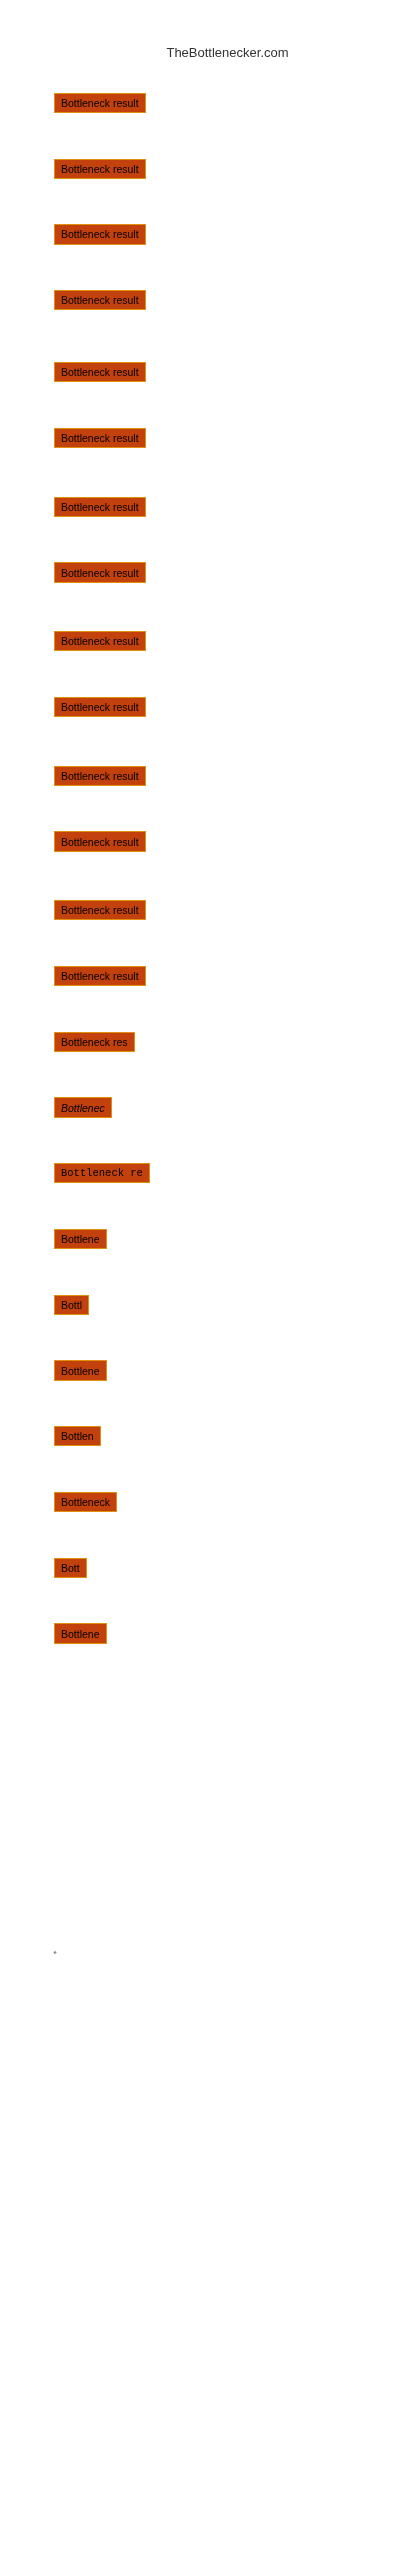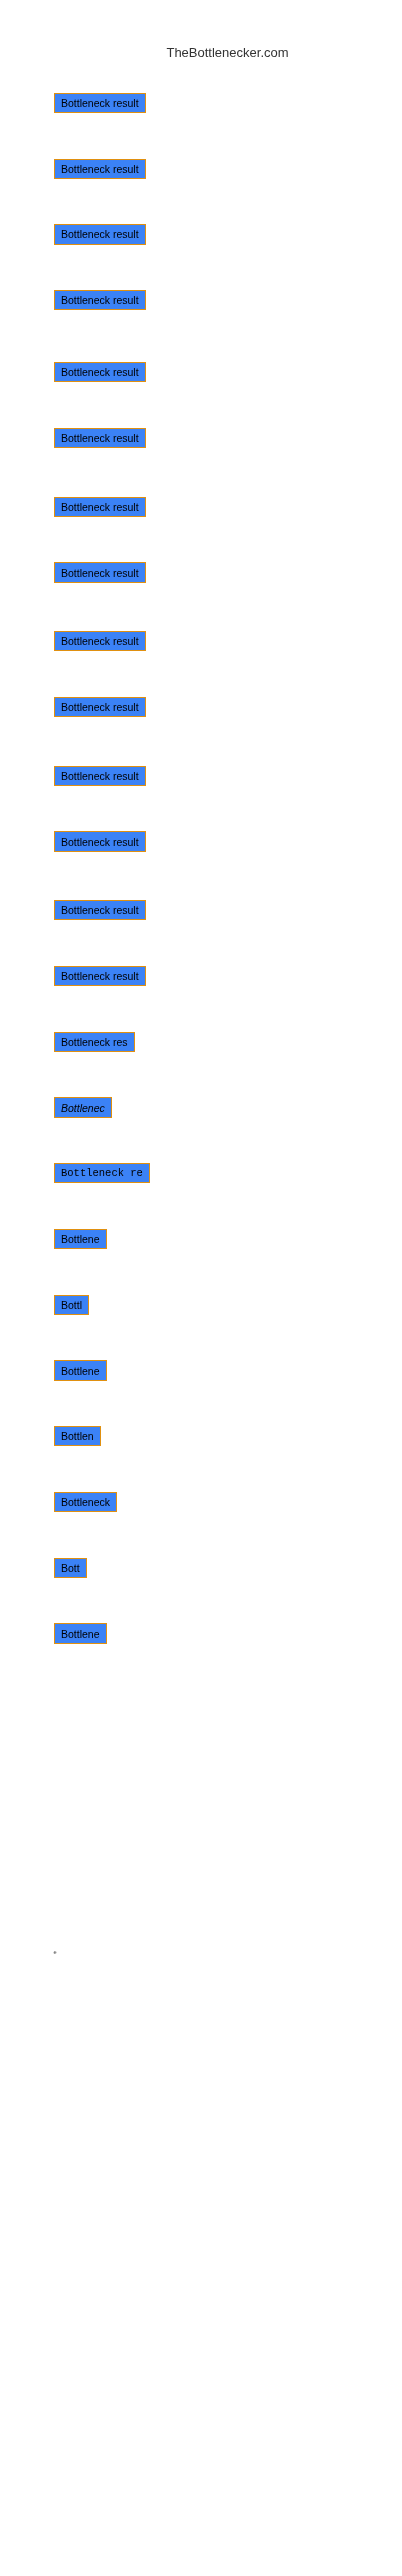--- a/index.html
+++ b/index.html
@@ -18,21 +18,21 @@
 
     .site-title {
       text-align: center;
       font-size: 13px;
       color: #333333;
       padding: 6.4px 0 3.2px 0;
       font-weight: normal;
     }
 
     .bottleneck-badge {
-      background-color: #3b82f6;
+      background-color: #c2410c;
       color: #000000;
       font-size: 10.5px;
       font-weight: normal;
       padding: 3.2px 6.4px;
       border: 0.8px solid #e09010;
       white-space: nowrap;
       display: inline-block;
     }
 
     .row {

